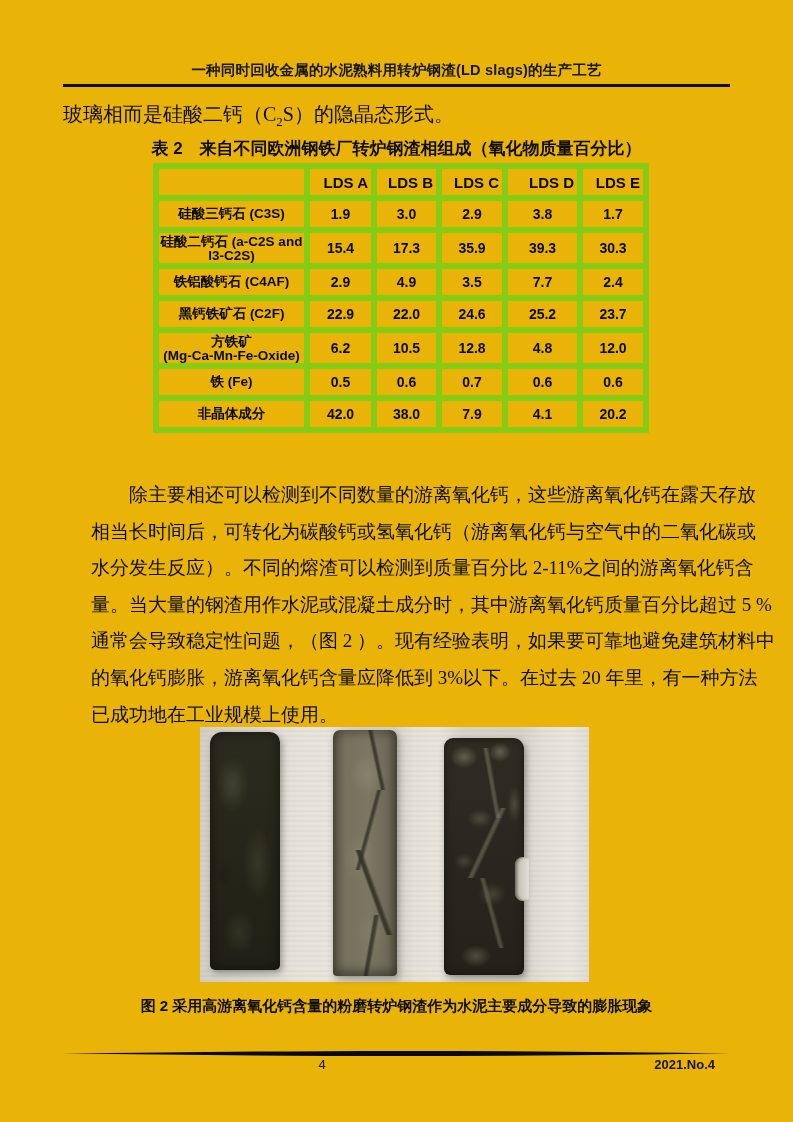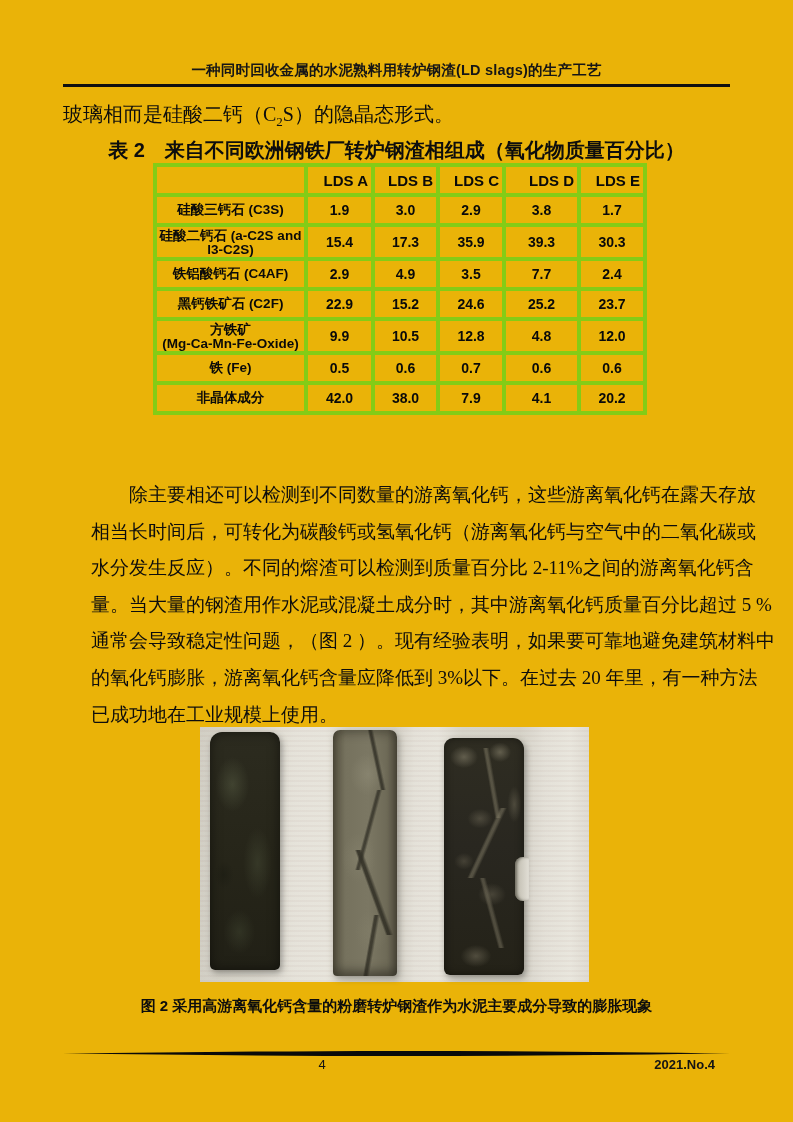--- a/index.html
+++ b/index.html
@@ -14,29 +14,29 @@
     font-family:"Liberation Sans", sans-serif;font-size:14.5px;font-weight:600;
     letter-spacing:.2px;color:#161616;
   }
   .header-rule{position:absolute;top:84px;left:63px;width:667px;height:2.5px;background:#101010;}
   
   .intro-line{position:absolute;top:101px;left:63px;width:667px;font-size:20px;color:#0d0d0d;}
   .intro-line sub{font-size:13px;}
   
   .table-caption{
     position:absolute;top:137px;left:63px;width:667px;text-align:center;
-    font-family:"Liberation Sans", sans-serif;font-weight:bold;font-size:20px;color:#0d0d0d;
+    font-family:"Liberation Sans", sans-serif;font-weight:bold;font-size:17px;color:#0d0d0d;
   }
   
   table.phase{
     position:absolute;top:163px;left:153px;border-collapse:collapse;table-layout:fixed;
     font-family:"Liberation Sans", sans-serif;color:#0a0a0a;
   }
   table.phase td,table.phase th{
-    border:4px solid #84cc16;height:26px;padding:0;vertical-align:middle;overflow:hidden;
+    border:6px solid #84cc16;height:26px;padding:0;vertical-align:middle;overflow:hidden;
   }
   table.phase th{font-size:15px;font-weight:bold;text-align:right;padding-right:3px;}
   td.lbl{
     font-size:13.5px;font-weight:bold;text-align:center;line-height:14px;vertical-align:middle;
   }
   td.lbl.two{vertical-align:top;padding-top:2px;line-height:14px;}
   td.val{font-size:14px;font-weight:bold;text-align:center;border-radius:9px;}
   
   .para{position:absolute;top:477px;left:63px;width:668px;font-size:19px;color:#0d0d0d;}
   .para .pline{
@@ -168,28 +168,28 @@
           <td class="lbl">铁铝酸钙石  (C4AF)</td>
           <td class="val">2.9</td>
           <td class="val">4.9</td>
           <td class="val">3.5</td>
           <td class="val">7.7</td>
           <td class="val">2.4</td>
         </tr>
         <tr>
           <td class="lbl">黑钙铁矿石  (C2F)</td>
           <td class="val">22.9</td>
-          <td class="val">15.2</td>
+          <td class="val">22.0</td>
           <td class="val">24.6</td>
           <td class="val">25.2</td>
           <td class="val">23.7</td>
         </tr>
         <tr>
           <td class="lbl two"><span>方铁矿</span><br><span>(Mg-Ca-Mn-Fe-Oxide)</span></td>
-          <td class="val">9.9</td>
+          <td class="val">6.2</td>
           <td class="val">10.5</td>
           <td class="val">12.8</td>
           <td class="val">4.8</td>
           <td class="val">12.0</td>
         </tr>
         <tr>
           <td class="lbl">铁  (Fe)</td>
           <td class="val">0.5</td>
           <td class="val">0.6</td>
           <td class="val">0.7</td>

